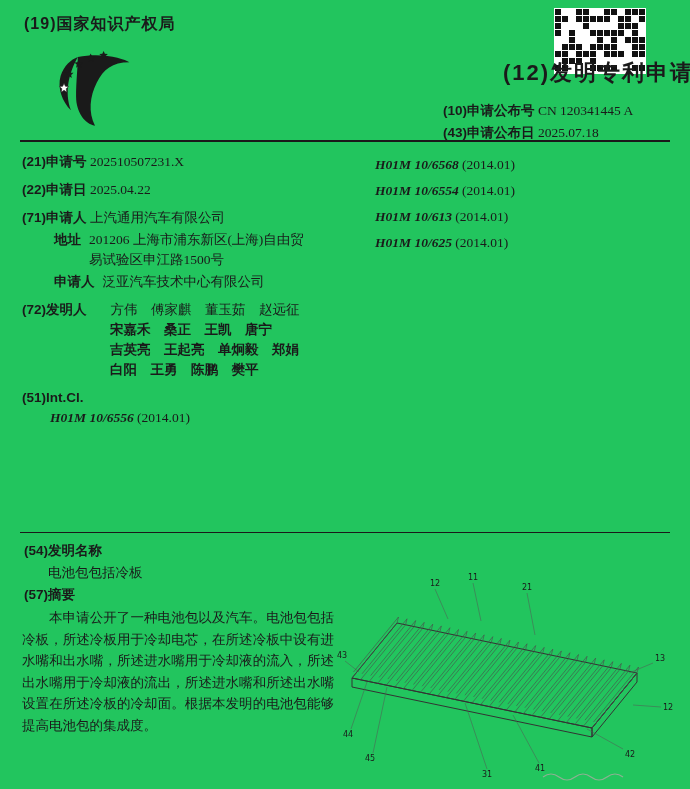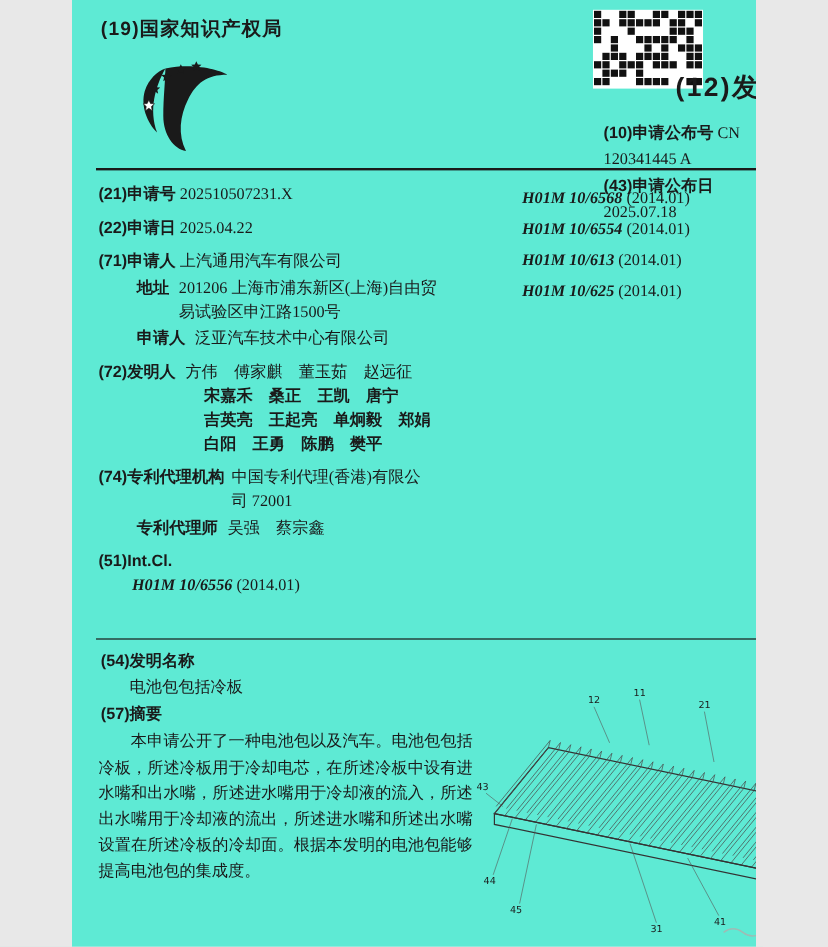--- a/index.html
+++ b/index.html
@@ -1,17 +1,17 @@
 <!DOCTYPE html>
 <html><head>
 <meta charset="utf-8">
 <style>
   html,body{margin:0;padding:0;background:#e8e8e8;}
   .page{
-    position:relative;width:570px;height:789px;background:#5eead4;
+    position:relative;width:690px;height:789px;background:#22c55e;
     font-family:"Liberation Serif","DejaVu Serif",serif;color:#1a1a1a;
     overflow:hidden;margin:0 auto;
   }
   .lbl{font-family:"Liberation Sans","DejaVu Sans",sans-serif;font-weight:bold;}
   .val{font-weight:normal;}
   
   .office{position:absolute;left:24px;top:14px;font-size:16px;font-weight:bold;
     font-family:"Liberation Sans","DejaVu Sans",sans-serif;letter-spacing:1px;}
   .qr{position:absolute;right:44px;top:8px;}
   .logo{position:absolute;left:52px;top:50px;}
@@ -25,21 +25,21 @@
   .col-left{position:absolute;left:22px;top:152px;width:348px;font-size:13.5px;line-height:20px;}
   .col-right{position:absolute;left:375px;top:154px;width:290px;font-size:13.5px;}
   .field{margin-bottom:8px;}
   .sub{display:flex;padding-left:32px;margin-top:2px;}
   .sub .lbl{margin-right:8px;white-space:nowrap;}
   .addr-val{width:228px;}
   .agency-row{display:flex;}
   .agency-row .lbl{margin-right:6px;white-space:nowrap;}
   .agency-val{width:160px;}
   .inv-line{padding-left:88px;font-weight:bold;}
-  .inv-first{display:flex;}
+  .inv-first{display:flex;gap:16px;}
   .inv-first .lbl{margin-right:8px;white-space:nowrap;}
   .cls-line{margin-bottom:5px;line-height:21px;}
   .cls-code{font-style:italic;font-weight:bold;}
   .cls-year{font-style:normal;}
   .intcl-code{padding-left:28px;}
   .pages-line{position:absolute;left:388px;top:511px;font-size:12.5px;
     font-family:"Liberation Sans","DejaVu Sans",sans-serif;font-weight:bold;}
   .pages-line span{margin-right:14px;}
   
   .title-label{position:absolute;left:24px;top:542px;font-size:13.5px;}
@@ -197,30 +197,20 @@
     <div class="field">
       <div class="inv-first">
         <span class="lbl">(72)发明人</span>
         <span class="val">方伟　傅家麒　董玉茹　赵远征</span>
       </div>
       <div class="inv-line val">宋嘉禾　桑正　王凯　唐宁</div>
       <div class="inv-line val">吉英亮　王起亮　单炯毅　郑娟</div>
       <div class="inv-line val">白阳　王勇　陈鹏　樊平</div>
     </div>
 
-    <div class="field">
-      <div class="agency-row">
-        <span class="lbl">(74)专利代理机构</span>
-        <span class="val agency-val">中国专利代理(香港)有限公司 72001</span>
-      </div>
-      <div class="sub">
-        <span class="lbl">专利代理师</span>
-        <span class="val">吴强　蔡宗鑫</span>
-      </div>
-    </div>
 
     <div class="field">
       <div class="lbl">(51)Int.Cl.</div>
       <div class="intcl-code">
         <span class="cls-code">H01M 10/6556</span>
         <span class="cls-year">(2014.01)</span>
       </div>
     </div>
   </div>
 

